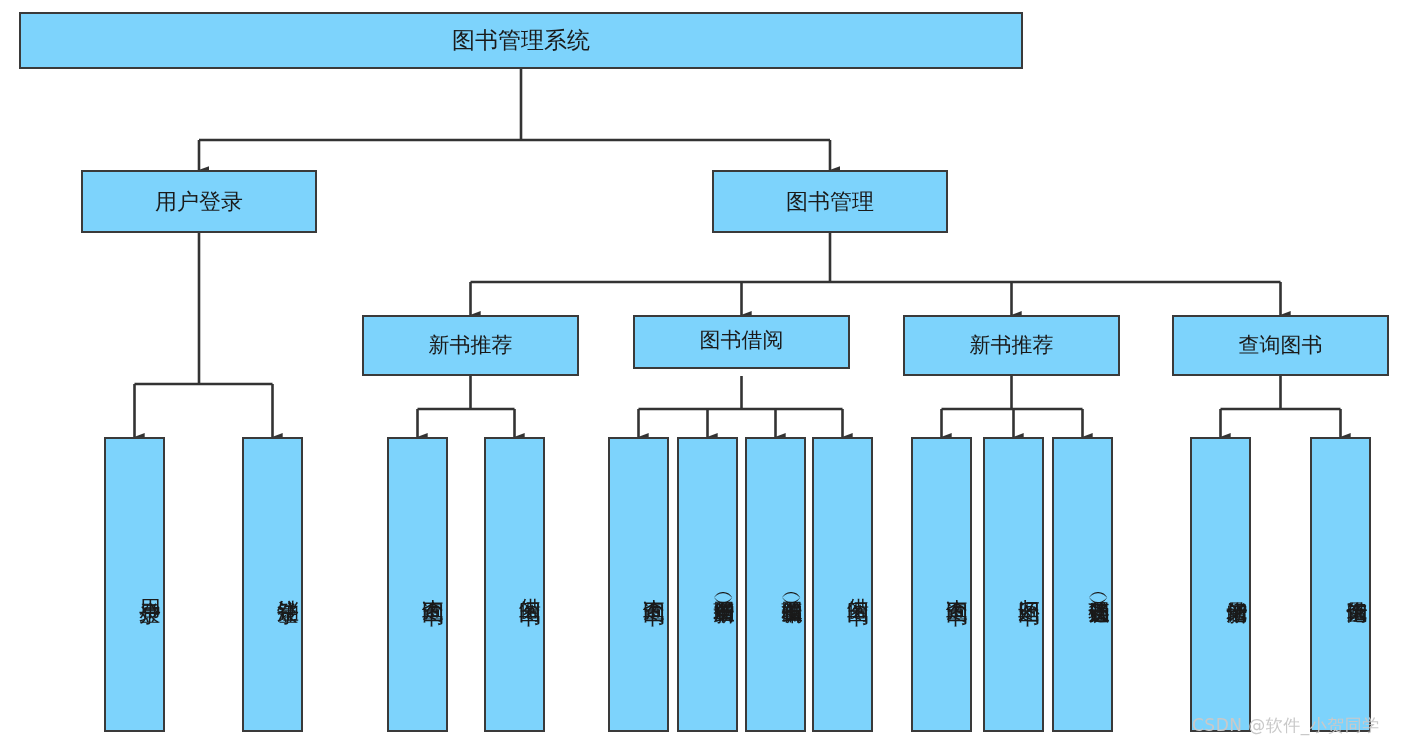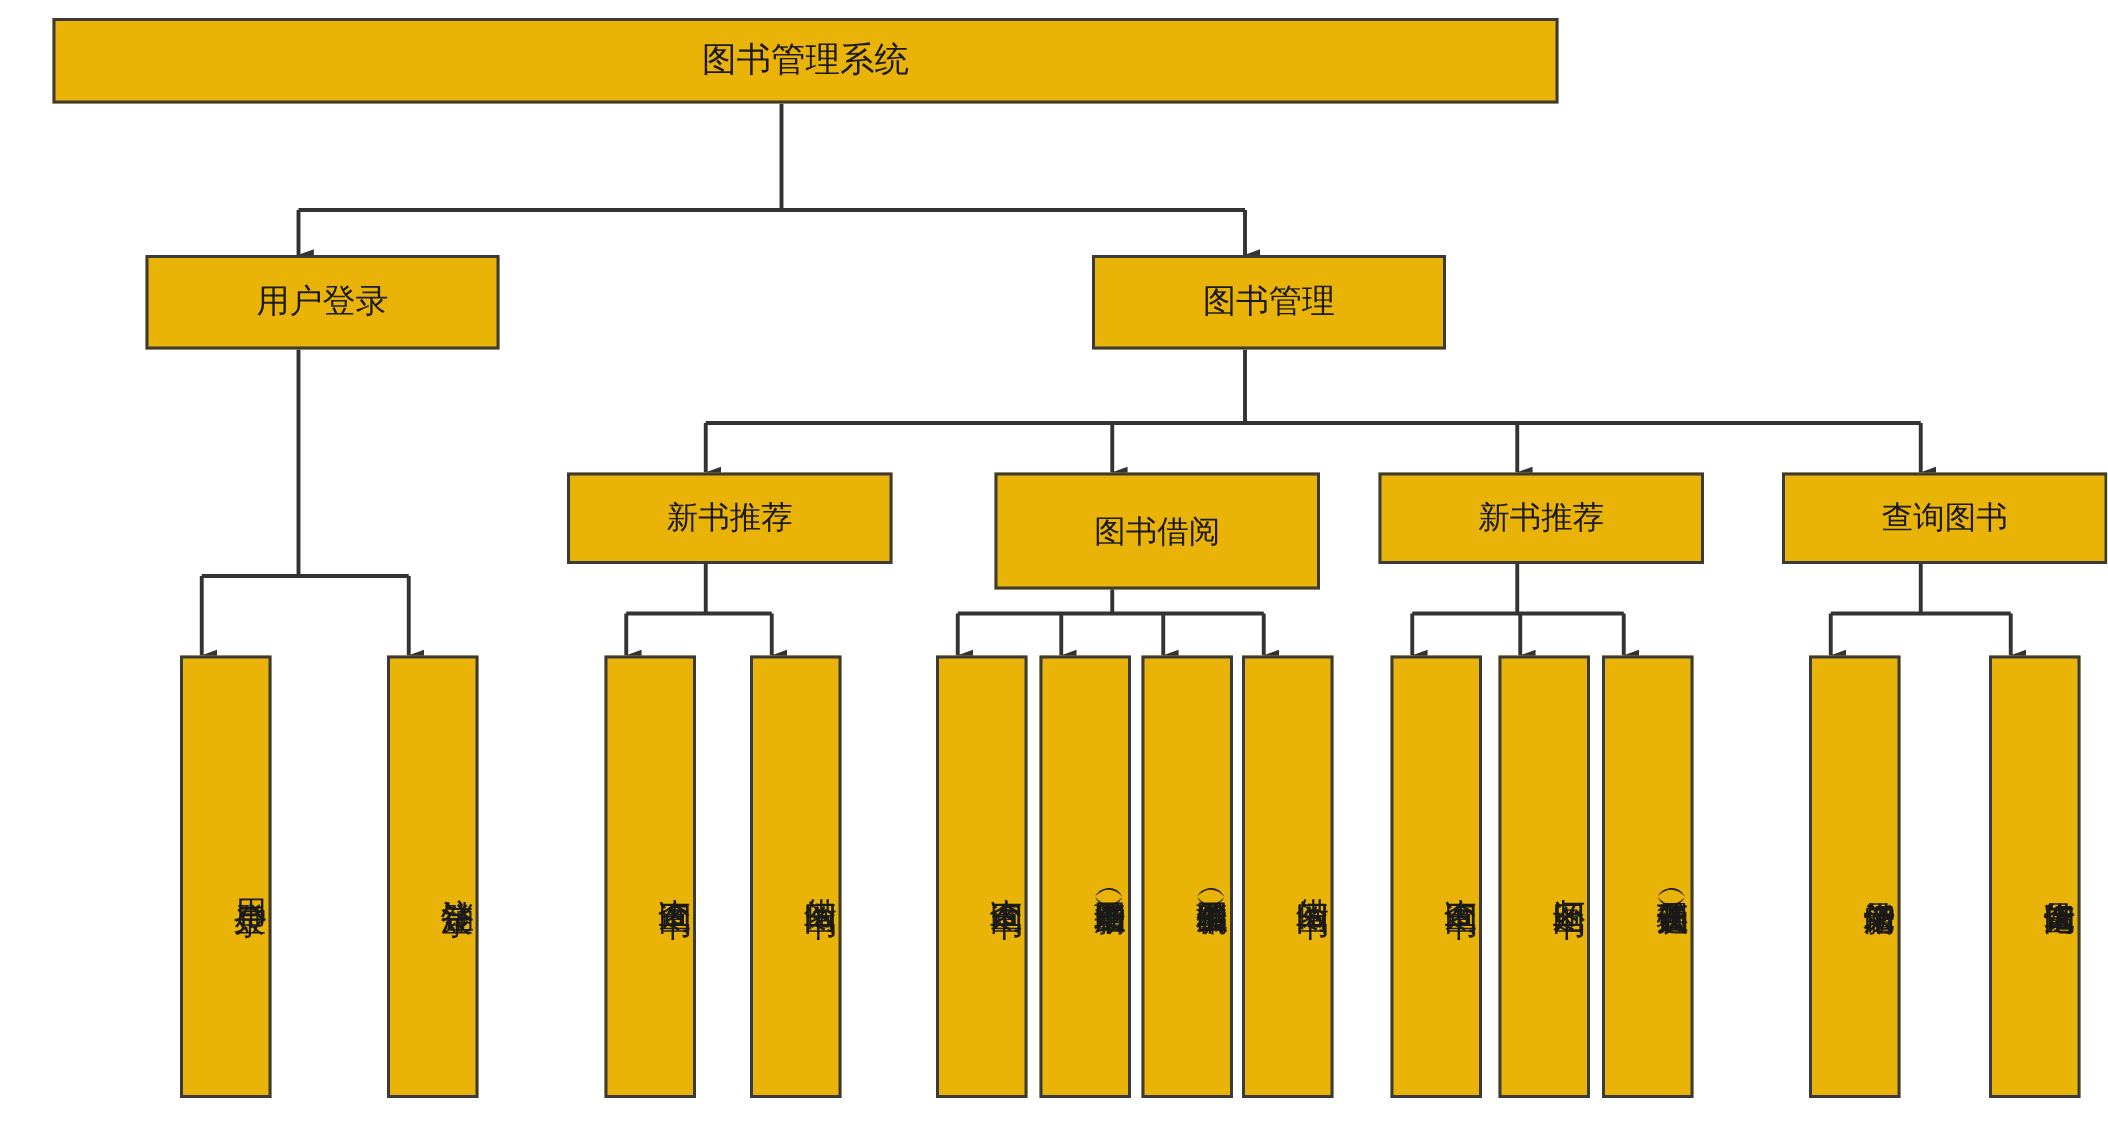--- a/index.html
+++ b/index.html
@@ -21,28 +21,27 @@
     position: absolute;
     left: 0;
     top: 0;
     width: 1405px;
     height: 747px;
   }
   .node {
     position: absolute;
     box-sizing: border-box;
     border: 2.5px solid #3a3a3a;
-    background: #eab308;
+    background: #7dd3fc;
     color: #1a1a1a;
     display: flex;
     align-items: center;
     justify-content: center;
     text-align: center;
     line-height: 1.18;
-    margin-left: 16px;
   }
   .node.root {
     font-size: 23px;
   }
   .node.level2 {
     font-size: 22px;
   }
   .node.level3 {
     font-size: 21px;
   }
@@ -122,21 +121,21 @@
   <div class="node level2" style="left: 81px; top: 170px; width: 236px; height: 63px;">
     <span>用户登录</span>
   </div>
   <div class="node level2" style="left: 712px; top: 170px; width: 236px; height: 63px;">
     <span>图书管理</span>
   </div>
 
   <div class="node level3" style="left: 362px; top: 315px; width: 217px; height: 61px;">
     <span>新书推荐</span>
   </div>
-  <div class="node level3" style="left: 647px; top: 315px; width: 217px; height: 78px;">
+  <div class="node level3" style="left: 633px; top: 315px; width: 217px; height: 54px; font-family: Liberation Mono, monospace;">
     <span>图书借阅</span>
   </div>
   <div class="node level3" style="left: 903px; top: 315px; width: 217px; height: 61px;">
     <span>新书推荐</span>
   </div>
   <div class="node level3" style="left: 1172px; top: 315px; width: 217px; height: 61px;">
     <span>查询图书</span>
   </div>
 
   <div class="node leaf" style="left: 104px; top: 437px; width: 61px; height: 295px;">
@@ -172,14 +171,15 @@
   <div class="node leaf tall" style="left: 1052px; top: 437px; width: 61px; height: 295px;">
     <span>确认归还（管理员）</span>
   </div>
   <div class="node leaf tall" style="left: 1190px; top: 437px; width: 61px; height: 295px;">
     <span>新增借阅记录</span>
   </div>
   <div class="node leaf tall" style="left: 1310px; top: 437px; width: 61px; height: 295px;">
     <span>查询借阅记录</span>
   </div>
 
+  <div class="watermark" style="left: 1192px; top: 714px;">CSDN @软件_小贺同学</div>
 
 </div>
 
 </body></html>

